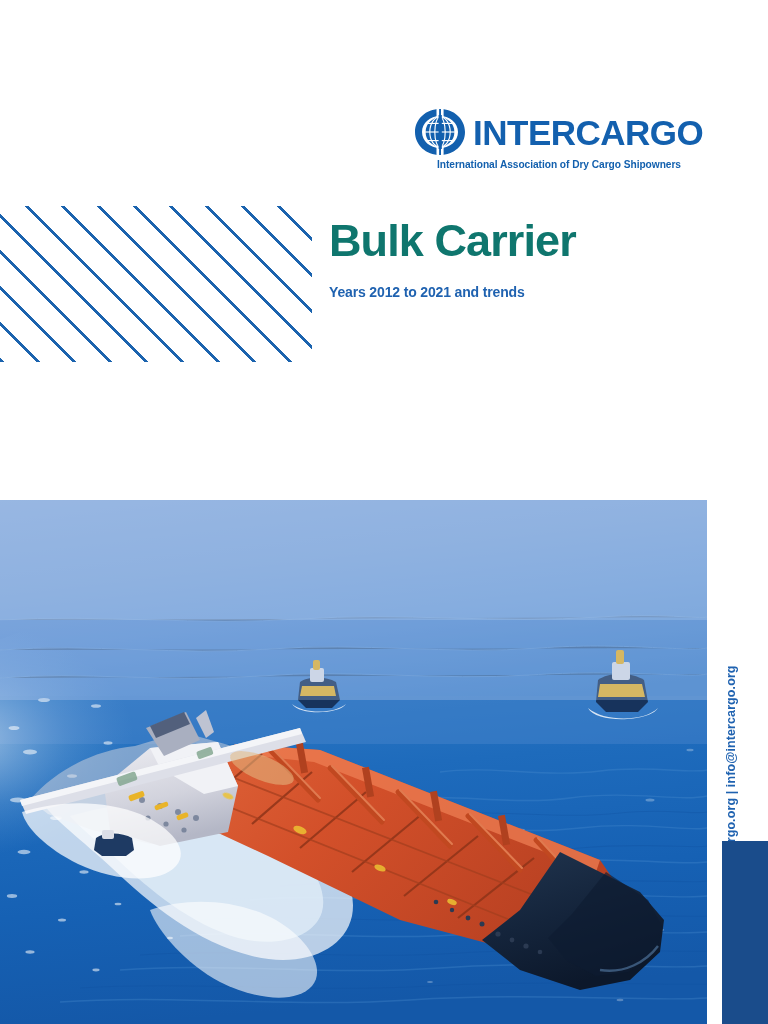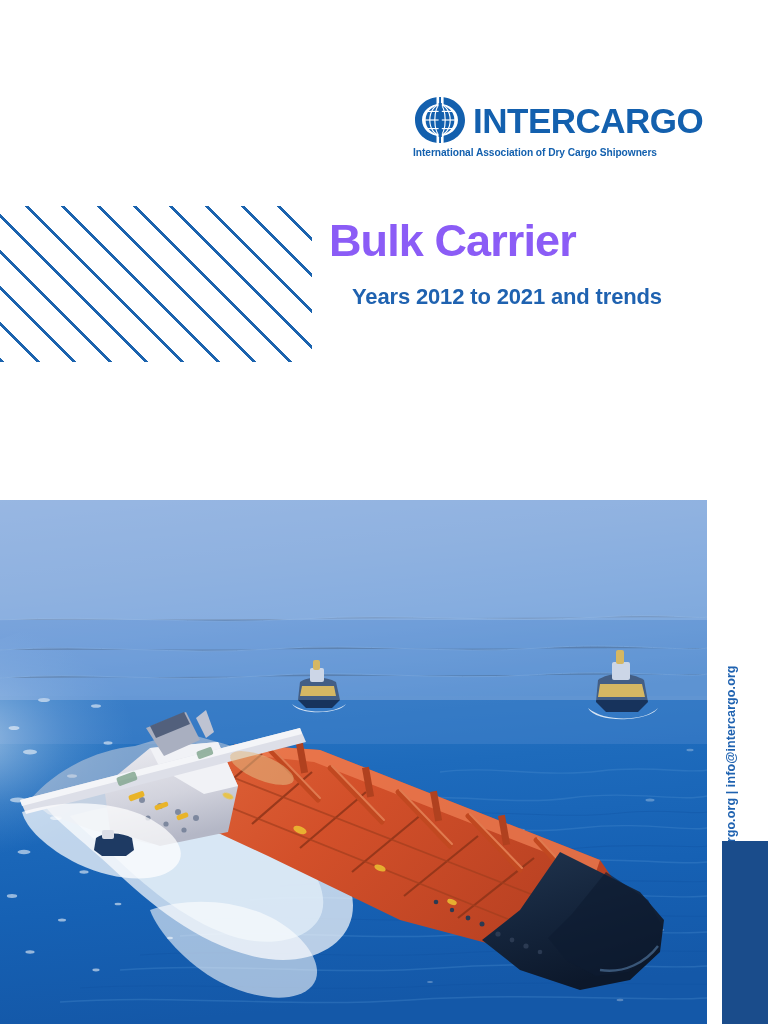--- a/index.html
+++ b/index.html
@@ -15,21 +15,21 @@
   .page {
     position:relative;
     width:768px; height:1024px;
     background:#ffffff;
     overflow:hidden;
   }
 
   
   .logo-block {
     position:absolute;
-    left:413px; top:96px;
+    left:413px; top:108px;
     width:292px; height:68px;
   }
   .logo-row {
     display:flex;
     align-items:center;
     height:48px;
   }
   .logo-mark {
     width:54px; height:50px;
     flex:0 0 54px;
@@ -48,21 +48,21 @@
     font-family:"Liberation Sans", sans-serif;
   }
   .logo-tagline {
     margin-top:3px;
     font-size:10.2px;
     font-weight:bold;
     color:#1360AE;
     letter-spacing:-0.05px;
     white-space:nowrap;
     line-height:1.1;
-    text-align:left;
+    text-align:center;
     width:292px;
   }
 
   
   .stripes {
     position:absolute;
     left:0px; top:206px;
     width:312px; height:156px;
     background-image:repeating-linear-gradient(
         45deg,
@@ -73,34 +73,33 @@
 
   
   .title-block {
     position:absolute;
     left:329px; top:214px;
     width:420px;
   }
   .title-line {
     font-size:45px;
     font-weight:bold;
-    color:#8b5cf6;
+    color:#0f766e;
     line-height:1.19;
     letter-spacing:-0.9px;
     white-space:nowrap;
   }
   .subtitle {
     margin-top:16px;
-    font-size:22px;
+    font-size:14px;
     font-weight:bold;
     color:#1F62B0;
     letter-spacing:-0.15px;
     line-height:1.2;
     white-space:nowrap;
-    margin-left:23px;
   }
 
   
   .photo {
     position:absolute;
     left:0px; top:500px;
     width:707px; height:524px;
     overflow:hidden;
     background:#1565B8;
   }

